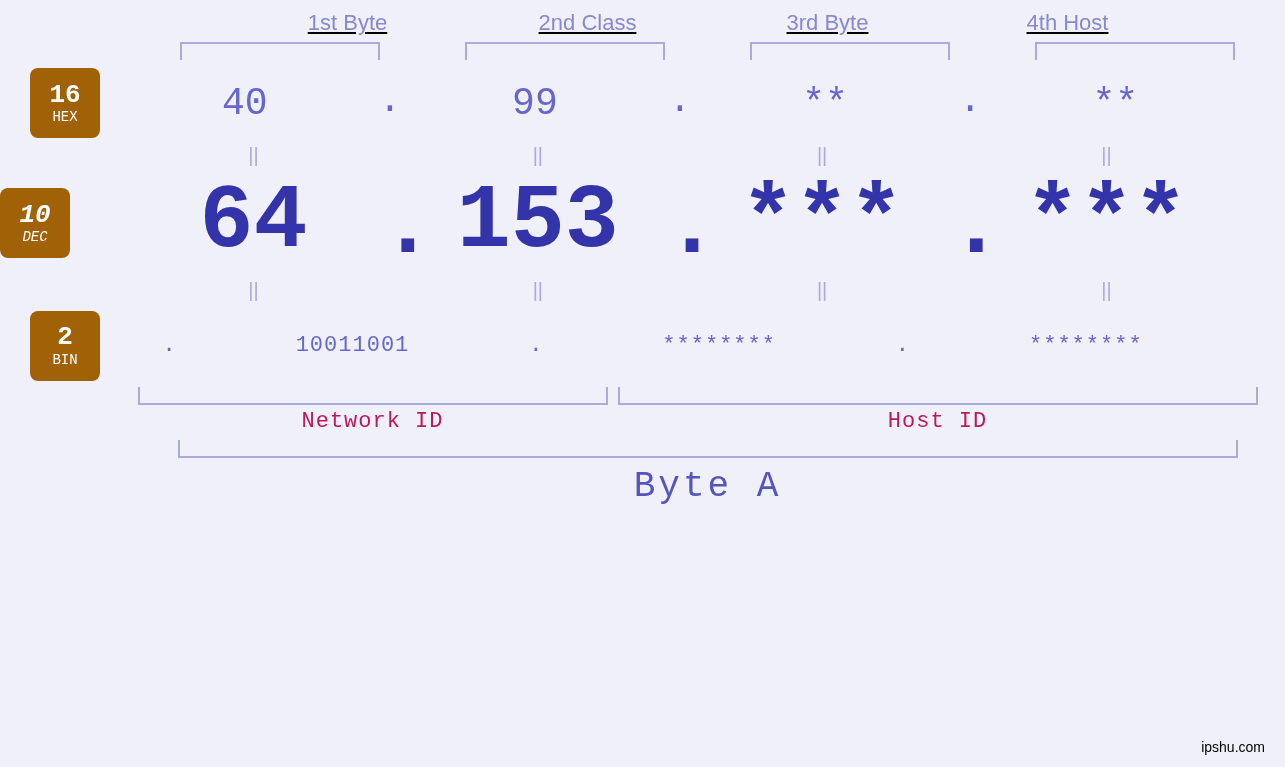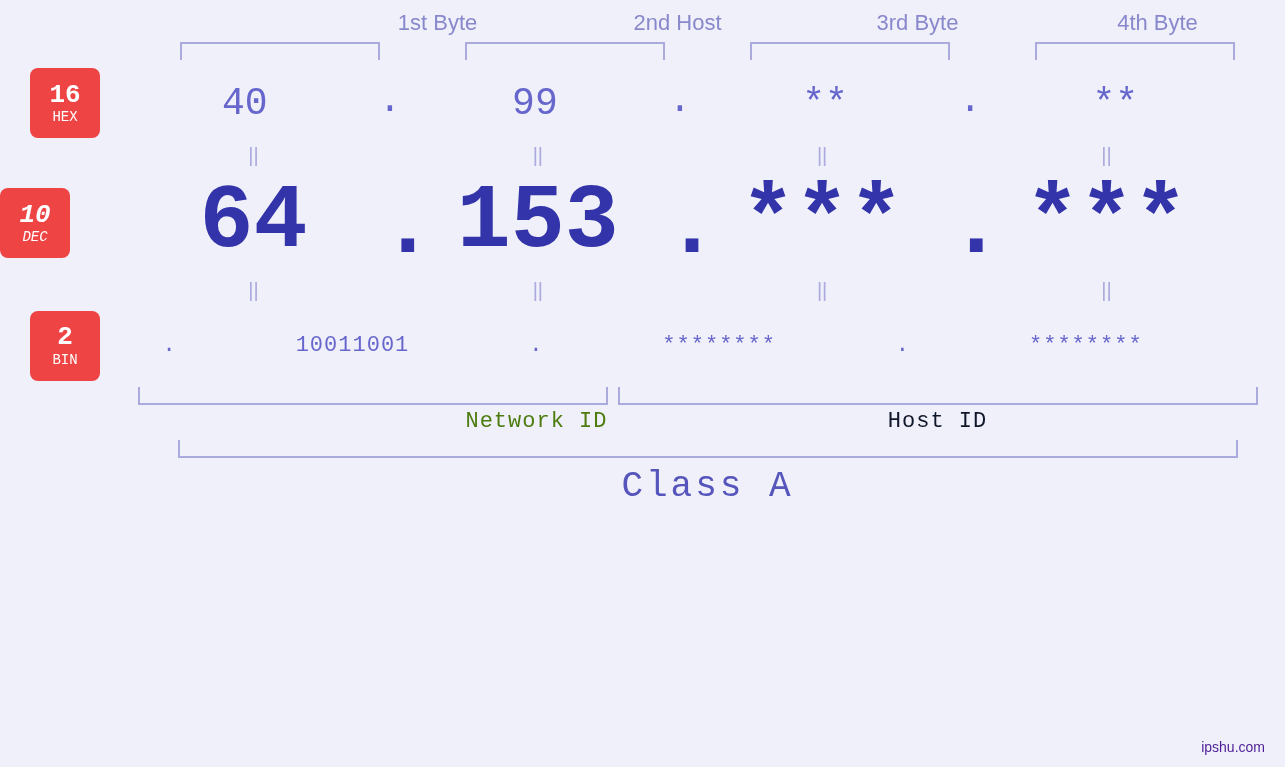--- a/index.html
+++ b/index.html
@@ -33,21 +33,21 @@
 
     .bracket-top {
       width: 200px;
       height: 18px;
       border-top: 2px solid #aaaadd;
       border-left: 2px solid #aaaadd;
       border-right: 2px solid #aaaadd;
     }
 
     .base-badge {
-      background-color: #ef4444;
+      background-color: #a16207;
       color: white;
       width: 70px;
       height: 70px;
       border-radius: 8px;
       display: flex;
       flex-direction: column;
       align-items: center;
       justify-content: center;
       margin-bottom: 0;
     }
@@ -116,41 +116,41 @@
 
     .equals-spacer {
       width: 30px;
     }
 
     
     .watermark {
       position: absolute;
       bottom: 12px;
       right: 20px;
-      color: #4c1d95;
+      color: #000000;
       font-size: 14px;
       font-family: Arial, sans-serif;
     }
 
     
     .flex-row {
       display: flex;
       align-items: center;
     }
   </style>
 </head>
 <body>
 
 <div class="container">
 
-  <div class="flex-row" style="width:1140px; margin-left:130px; justify-content:flex-end; padding-bottom:6px;">
+  <div class="flex-row" style="width:1140px; margin-left:130px; justify-content:center; padding-bottom:6px;text-decoration:underline;">
     <div class="byte-header">1st Byte</div>
-    <div class="byte-header">2nd Host</div>
+    <div class="byte-header">2nd Class</div>
     <div class="byte-header">3rd Byte</div>
-    <div class="byte-header">4th Byte</div>
+    <div class="byte-header">4th Host</div>
   </div>
 
   <div class="flex-row" style="width:1140px; margin-left:130px; justify-content:space-around; margin-bottom:8px;">
     <div class="bracket-top"></div>
     <div class="bracket-top"></div>
     <div class="bracket-top"></div>
     <div class="bracket-top"></div>
   </div>
 
   <div class="flex-row" style="width:1285px;">
@@ -238,23 +238,23 @@
   <div class="flex-row" style="width:1140px; margin-left:130px; margin-top:4px;">
 
     <div style="width:470px; height:18px; border-bottom:2px solid #aaaadd; border-left:2px solid #aaaadd; border-right:2px solid #aaaadd;"></div>
 
     <div style="width:10px;"></div>
 
     <div style="width:640px; height:18px; border-bottom:2px solid #aaaadd; border-left:2px solid #aaaadd; border-right:2px solid #aaaadd;"></div>
   </div>
 
   <div class="flex-row" style="width:1140px; margin-left:130px; margin-top:4px;">
-    <div style="width:470px; text-align:right; color:#4d7c0f; font-size:22px; letter-spacing:1px;">Network ID</div>
+    <div style="width:470px; text-align:center; color:#be185d; font-size:22px; letter-spacing:1px;">Network ID</div>
     <div style="width:10px;"></div>
-    <div style="width:640px; text-align:center; color:#0f172a; font-size:22px; letter-spacing:1px;">Host ID</div>
+    <div style="width:640px; text-align:center; color:#be185d; font-size:22px; letter-spacing:1px;">Host ID</div>
   </div>
 
   <div style="width:1060px; margin-left:130px; height:18px; border-bottom:2px solid #aaaadd; border-left:2px solid #aaaadd; border-right:2px solid #aaaadd; margin-top:6px;"></div>
 
-  <div style="width:1140px; margin-left:130px; text-align:center; color:#5555bb; font-size:36px; letter-spacing:3px; margin-top:8px; font-family:'Courier New',Courier,monospace;">Class A</div>
+  <div style="width:1140px; margin-left:130px; text-align:center; color:#5555bb; font-size:36px; letter-spacing:3px; margin-top:8px; font-family:'Courier New',Courier,monospace;">Byte A</div>
 
   <div class="watermark">ipshu.com</div>
 </div>
 
 </body></html>

